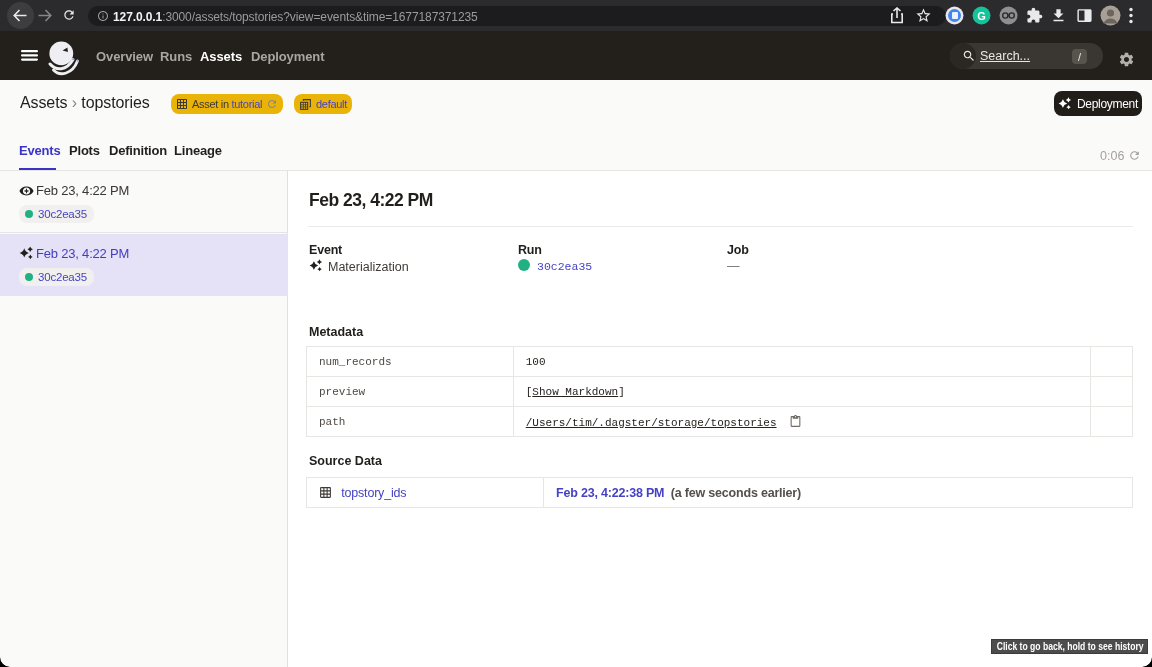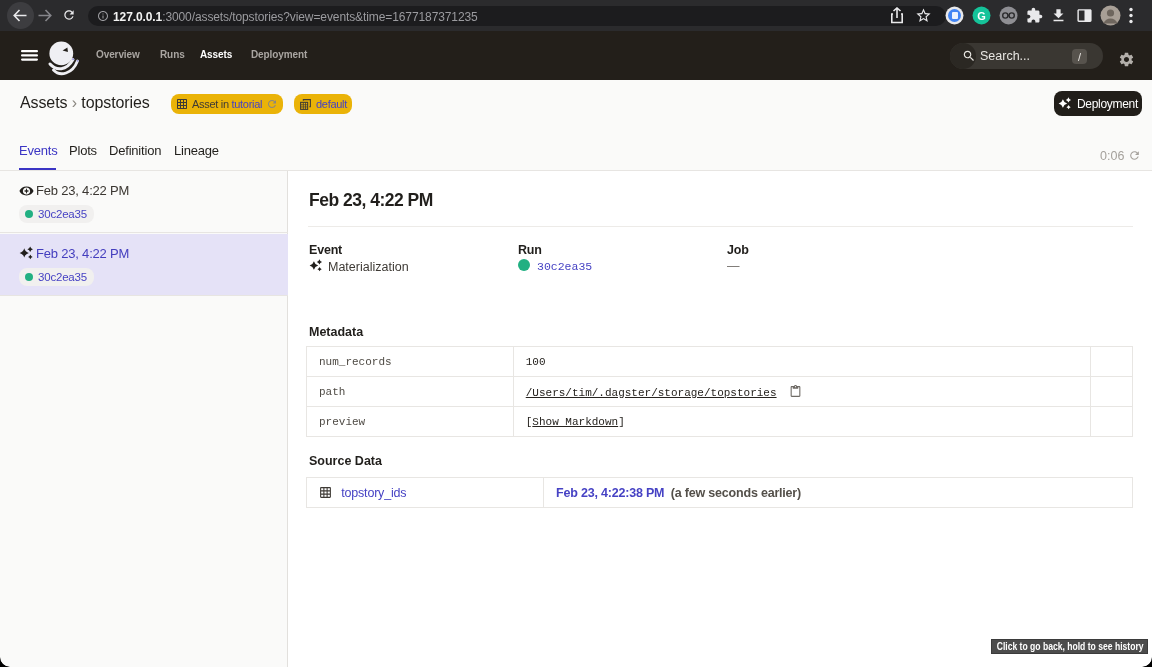--- a/index.html
+++ b/index.html
@@ -11,33 +11,33 @@
 
 #chrome { position:absolute; left:0; top:0; width:1152px; height:31px; background:#2B2B2D; }
 .cicon { position:absolute; top:0; }
 #backcirc { position:absolute; left:7px; top:2px; width:27px; height:27px; border-radius:50%; background:#3D3D40; }
 #urlbar { position:absolute; left:88px; top:6px; width:858px; height:20px; border-radius:10px; background:#1C1C1E; }
 #urltext { position:absolute; left:113px; top:9.5px; font-size:12px; color:#9B9B9F; letter-spacing:-0.1px; white-space:nowrap; }
 #urltext b { color:#F2F2F2; font-weight:700; }
 
 
 #dhead { position:absolute; left:0; top:31px; width:1152px; height:49px; background:#231F1A; }
-.navitem { position:absolute; top:18px; font-size:10px; font-weight:600; letter-spacing:-0.1px; color:#A9A5A1; }
+.navitem { position:absolute; top:18px; font-size:13px; font-weight:600; letter-spacing:-0.1px; color:#A9A5A1; }
 #nav-assets { color:#FFFFFF; }
 #searchpill { position:absolute; left:950px; top:12px; width:153px; height:26px; border-radius:13px; background:#3A3732; }
-#searchtxt { position:absolute; left:30px; top:6px; font-size:12.5px; color:#E8E6E2; }
+#searchtxt { position:absolute; left:30px; top:6px; font-size:12.5px; color:#E8E6E2;text-decoration:underline; }
 #slashbox { position:absolute; left:122px; top:5.5px; width:15px; height:15px; border-radius:4px; background:#57534D; color:#E8E6E2; font-size:11px; text-align:center; line-height:16px; }
 
 
 #pagehead { position:absolute; left:0; top:80px; width:1152px; height:91px; background:#FAFAF9; border-bottom:1px solid #E7E5E2; }
 #crumb { position:absolute; left:20px; top:14px; font-size:16px; font-weight:500; letter-spacing:-0.1px; color:#211F1C; }
 .tag { position:absolute; top:14px; height:20px; border-radius:8px; background:#eab308; font-size:11px; letter-spacing:-0.3px; color:#3E3A35; display:flex; align-items:center; padding:0 5px; gap:4px; }
 .tag .blue { color:#4642C4; }
 #matbtn { position:absolute; left:1054px; top:11px; width:88px; height:25px; border-radius:8px; background:#211E1A; color:#fff; font-size:12px; letter-spacing:-0.3px; font-weight:500; display:flex; align-items:center; justify-content:center; gap:5px; }
-.tab { position:absolute; top:63px; font-size:13px; font-weight:400; letter-spacing:-0.2px; color:#211F1C; }
+.tab { position:absolute; top:63px; font-size:13px; font-weight:700; letter-spacing:-0.2px; color:#211F1C; }
 #tab-events { color:#3A34C4; }
 #tabline { position:absolute; left:19px; top:88px; width:37px; height:2px; background:#3A34C4; }
 #timer { position:absolute; left:1100px; top:69px; font-size:12.5px; color:#A5A19C; }
 
 
 #sidebar { position:absolute; left:0; top:171px; width:288px; height:496px; background:#FAFAF9; border-right:1px solid #E2E0DD; }
 .evrow { position:absolute; left:0; width:288px; height:62px; border-bottom:1px solid #E7E5E2; }
 #evrow2 { background:#E5E2F7; }
 .evdate { position:absolute; left:36px; top:12px; font-size:13px; letter-spacing:-0.2px; color:#3A3631; }
 #evrow2 .evdate { color:#433DBE; }
@@ -243,31 +243,31 @@
 
     <div class="seclabel" style="left:20px; top:154px;">Metadata</div>
     <table class="meta" style="left:17px; top:175px; width:827px;">
       <tbody>
           <tr>
             <td class="key">num_records</td>
             <td class="val" style="width:578px;">100</td>
             <td style="width:42px;"></td>
           </tr>
       <tr>
+            <td class="key">preview</td>
+            <td class="val">[<a class="mono">Show Markdown</a>]</td>
+            <td></td>
+          </tr>
+      <tr>
             <td class="key">path</td>
             <td class="val"><a class="mono">/Users/tim/.dagster/storage/topstories</a>
         <svg style="display:inline-block; vertical-align:-2px; margin-left:6px;" width="13" height="13" viewBox="0 0 24 24">
                 <path fill="#6F6B66" d="M19 2h-4.18C14.4.84 13.3 0 12 0c-1.3 0-2.4.84-2.82 2H5c-1.1 0-2 .9-2 2v16c0 1.1.9 2 2 2h14c1.1 0 2-.9 2-2V4c0-1.1-.9-2-2-2zm-7 0c.55 0 1 .45 1 1s-.45 1-1 1-1-.45-1-1 .45-1 1-1zm7 18H5V4h2v3h10V4h2v16z"></path>
               </svg>
       </td>
-            <td></td>
-          </tr>
-      <tr>
-            <td class="key">preview</td>
-            <td class="val">[<a class="mono">Show Markdown</a>]</td>
             <td></td>
           </tr>
     </tbody>
       </table>
 
     <div class="seclabel" style="left:20px; top:283px;">Source Data</div>
     <table class="meta" id="srctable" style="left:17px; top:306px; width:827px;">
       <tbody>
           <tr>
         <td style="width:237px; font-size:12.5px; letter-spacing:-0.2px;">

